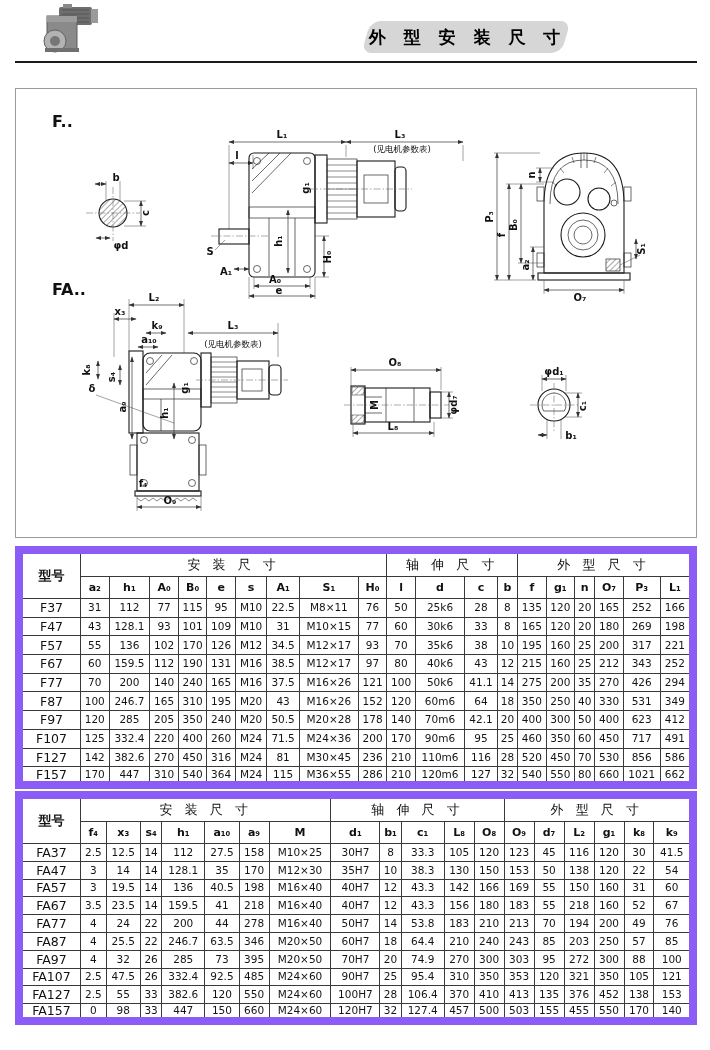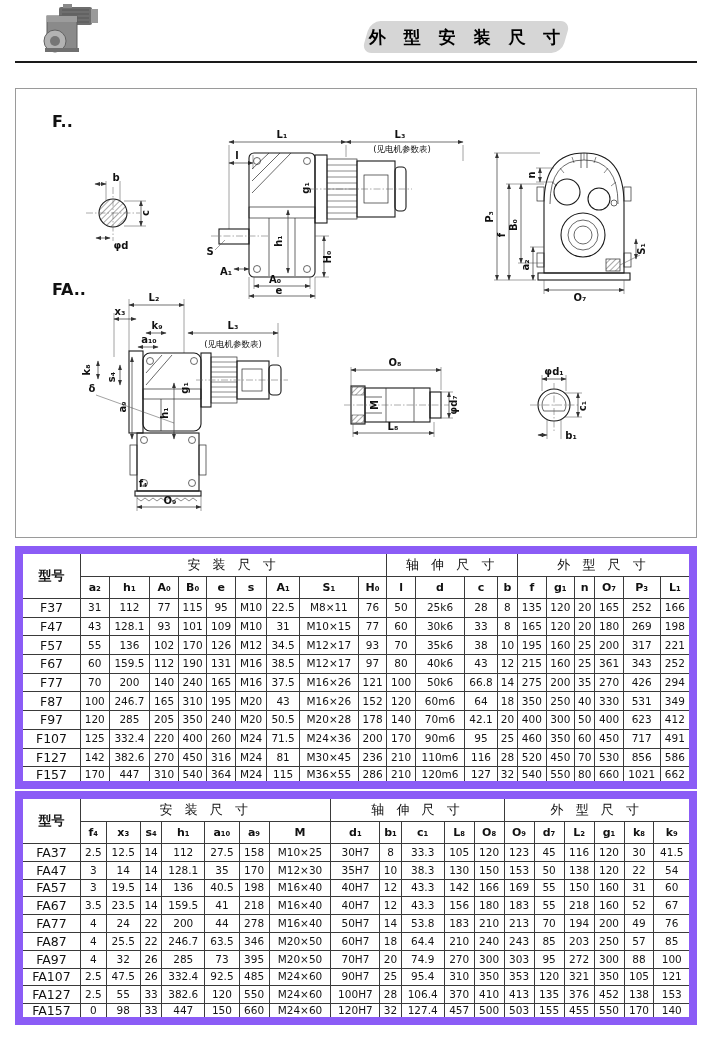--- a/index.html
+++ b/index.html
@@ -408,38 +408,38 @@
           <td class="val-c">38.5</td>
           <td class="val-c">M12×17</td>
           <td class="val-c">97</td>
           <td class="val-c">80</td>
           <td class="val-c">40k6</td>
           <td class="val-c">43</td>
           <td class="val-c">12</td>
           <td class="val-c">215</td>
           <td class="val-c">160</td>
           <td class="val-c">25</td>
-          <td class="val-c">361</td>
+          <td class="val-c">212</td>
           <td class="val-c">343</td>
           <td class="val-c">252</td>
         </tr>
         <tr>
           <td class="model-c">F77</td>
           <td class="val-c">70</td>
           <td class="val-c">200</td>
           <td class="val-c">140</td>
           <td class="val-c">240</td>
           <td class="val-c">165</td>
           <td class="val-c">M16</td>
           <td class="val-c">37.5</td>
           <td class="val-c">M16×26</td>
           <td class="val-c">121</td>
           <td class="val-c">100</td>
           <td class="val-c">50k6</td>
-          <td class="val-c">66.8</td>
+          <td class="val-c">41.1</td>
           <td class="val-c">14</td>
           <td class="val-c">275</td>
           <td class="val-c">200</td>
           <td class="val-c">35</td>
           <td class="val-c">270</td>
           <td class="val-c">426</td>
           <td class="val-c">294</td>
         </tr>
         <tr>
           <td class="model-c">F87</td>

